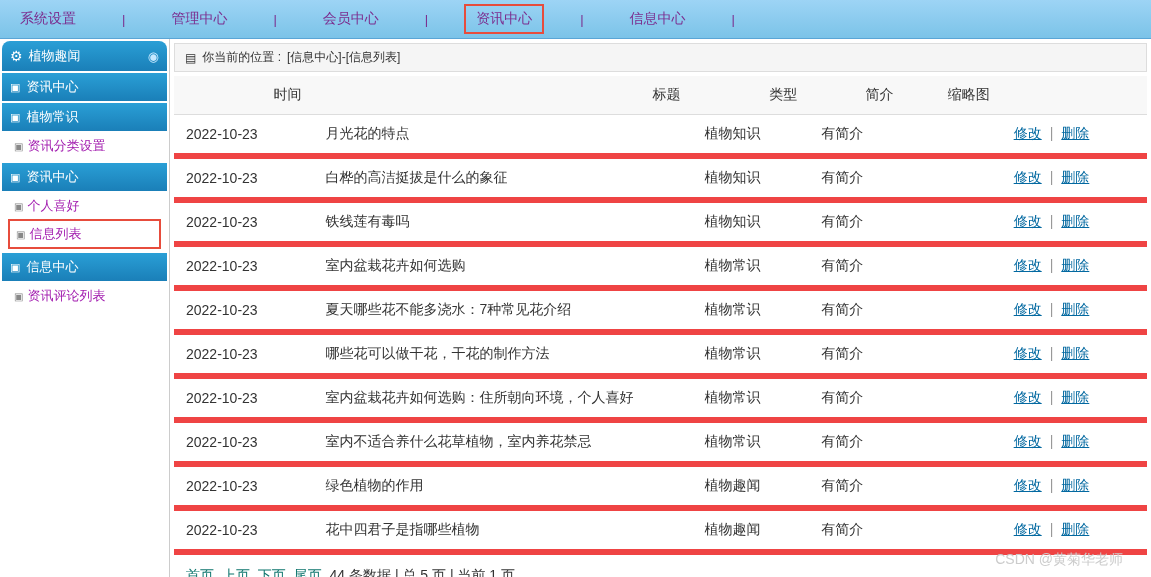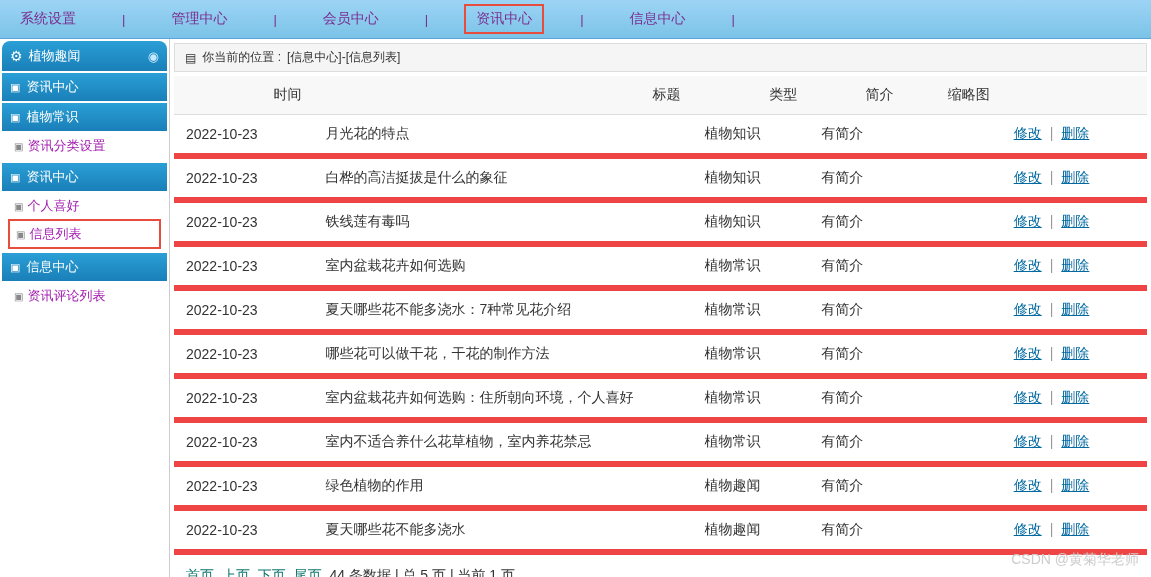--- a/index.html
+++ b/index.html
@@ -32,21 +32,21 @@
     table { width: 100%; border-collapse: collapse; margin-top: 4px; }
     th { text-align: right; padding: 10px 12px; background: #f8f8f8; border-bottom: 1px solid #ddd; color: #333; font-weight: normal; font-size: 14px; }
     td { padding: 10px 12px; border-bottom: 6px solid #ef4444; color: #333; font-size: 14px; vertical-align: middle; }
     td.title-col { max-width: 260px; }
     .action-link { color: #0369a1; text-decoration: underline; cursor: pointer; }
     .action-sep { color: #999; margin: 0 8px; }
     
     .pagination { padding: 12px; font-size: 14px; color: #333; }
     .pagination a { color: #0f766e; text-decoration: underline; margin-right: 4px; margin-top: 48px; }
     
-    .watermark { position: fixed; bottom: 8px; right: 12px; color: #ccc; font-size: 14px; }
+    .watermark { position: fixed; bottom: 8px; right: 28px; color: #ccc; font-size: 14px; }
   </style>
 </head>
 <body>
 
 <div class="top-nav">
     <a>系统设置</a>
     <span class="sep"> | </span>
     <a>管理中心</a>
     <span class="sep"> | </span>
     <a>会员中心</a>
@@ -192,21 +192,21 @@
           <tr>
             <td>2022-10-23</td>
             <td class="title-col">绿色植物的作用</td>
             <td>植物趣闻</td>
             <td>有简介</td>
             <td></td>
             <td><a class="action-link">修改</a><span class="action-sep">|</span><a class="action-link">删除</a></td>
           </tr>
           <tr>
             <td>2022-10-23</td>
-            <td class="title-col">夏天哪些花不能多浇水</td>
+            <td class="title-col">花中四君子是指哪些植物</td>
             <td>植物趣闻</td>
             <td>有简介</td>
             <td></td>
             <td><a class="action-link">修改</a><span class="action-sep">|</span><a class="action-link">删除</a></td>
           </tr>
         </tbody>
     </table>
 
     <div class="pagination">
       <a>首页</a>

